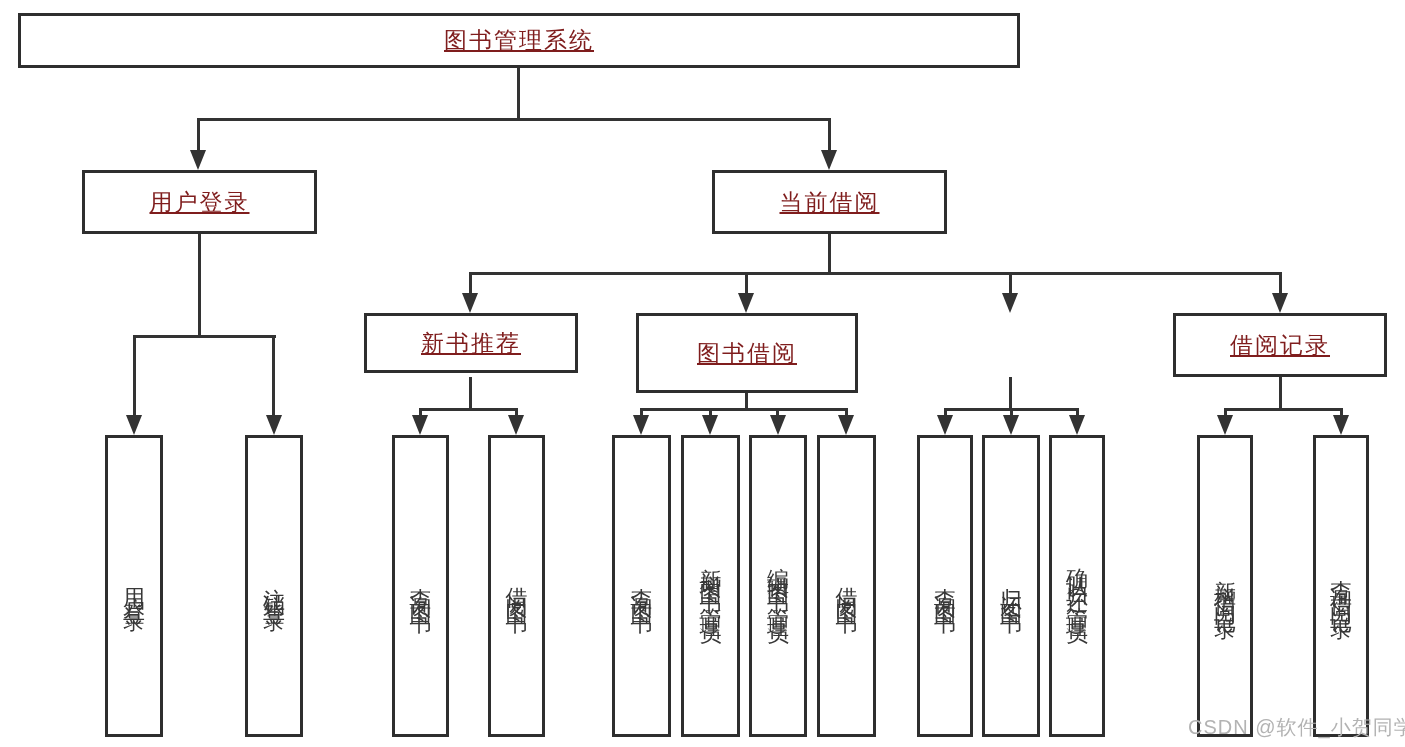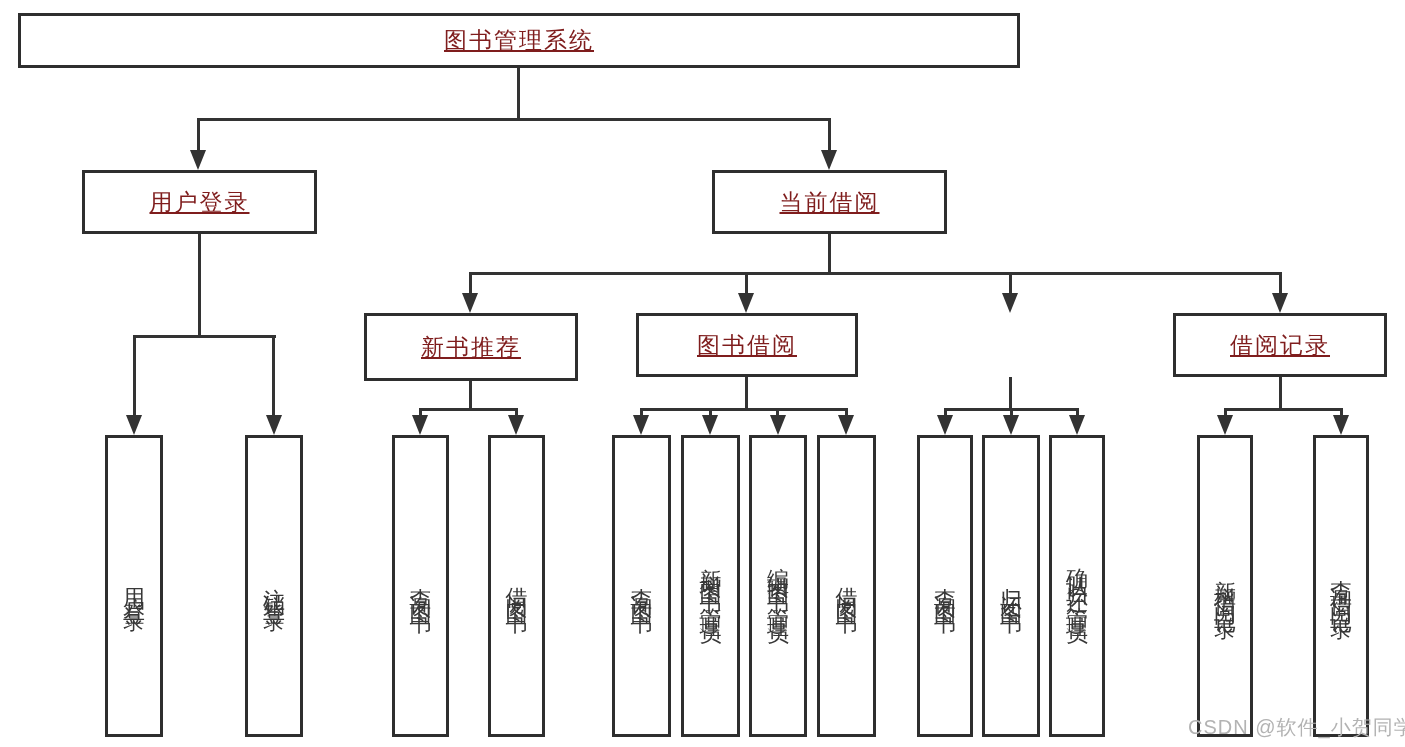--- a/index.html
+++ b/index.html
@@ -122,22 +122,22 @@
       <div class="arrow" style="left: 1217px; top: 415px;"></div>
       <div class="line" style="left: 1340px; top: 408px; width: 3px; height: 10px;"></div>
       <div class="arrow" style="left: 1333px; top: 415px;"></div>
     </div>
 
   <div class="hbox" style="left:18px;top:13px;width:1002px;height:55px">图书管理系统</div>
 
   <div class="hbox" style="left:82px;top:170px;width:235px;height:64px">用户登录</div>
   <div class="hbox" style="left:712px;top:170px;width:235px;height:64px">当前借阅</div>
 
-  <div class="hbox" style="left:364px;top:313px;width:214px;height:68px">新书推荐</div>
-  <div class="hbox" style="left:636px;top:313px;width:222px;height:64px">图书借阅</div>
+  <div class="hbox" style="left:364px;top:313px;width:214px;height:60px">新书推荐</div>
+  <div class="hbox" style="left:636px;top:313px;width:222px;height:80px">图书借阅</div>
   <div class="hbox" style="left:1173px;top:313px;width:214px;height:64px">借阅记录</div>
 
   <div class="vbox" style="left:105px;top:435px;width:58px;height:302px">
     <span class="vtext">用户登录</span>
   </div>
   <div class="vbox" style="left:245px;top:435px;width:58px;height:302px">
     <span class="vtext">注销登录</span>
   </div>
 
   <div class="vbox" style="left:392px;top:435px;width:57px;height:302px">

